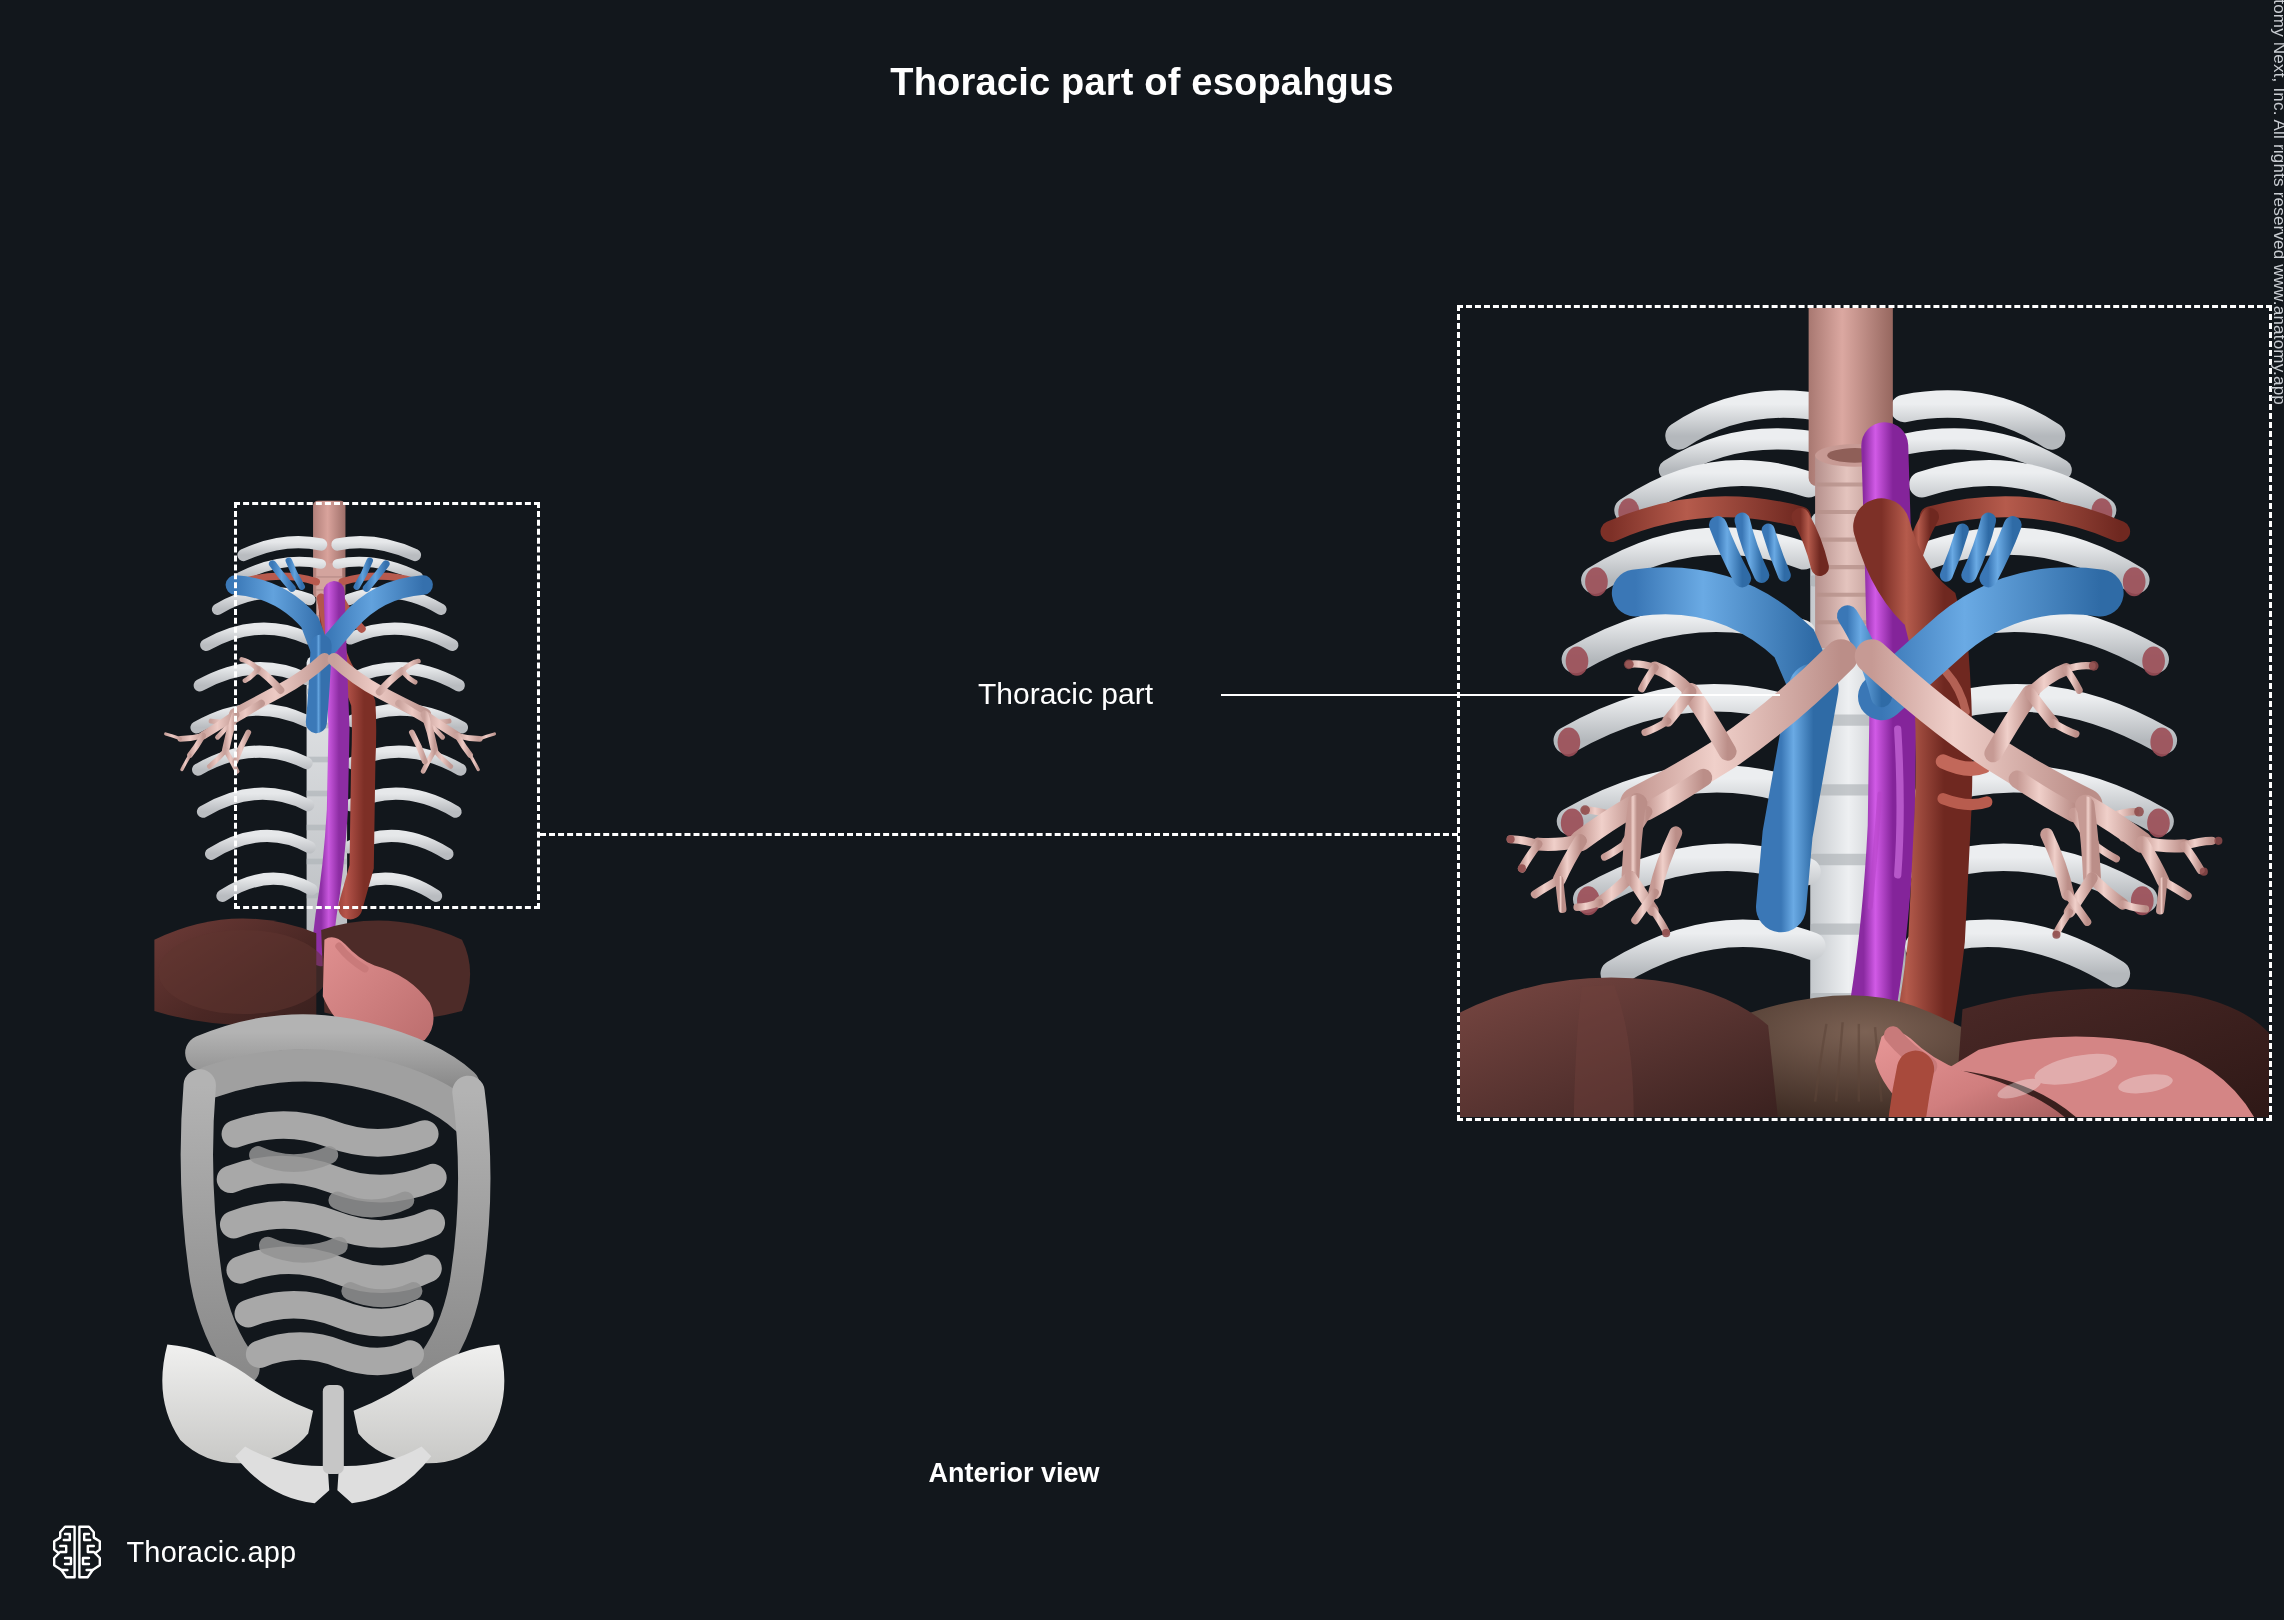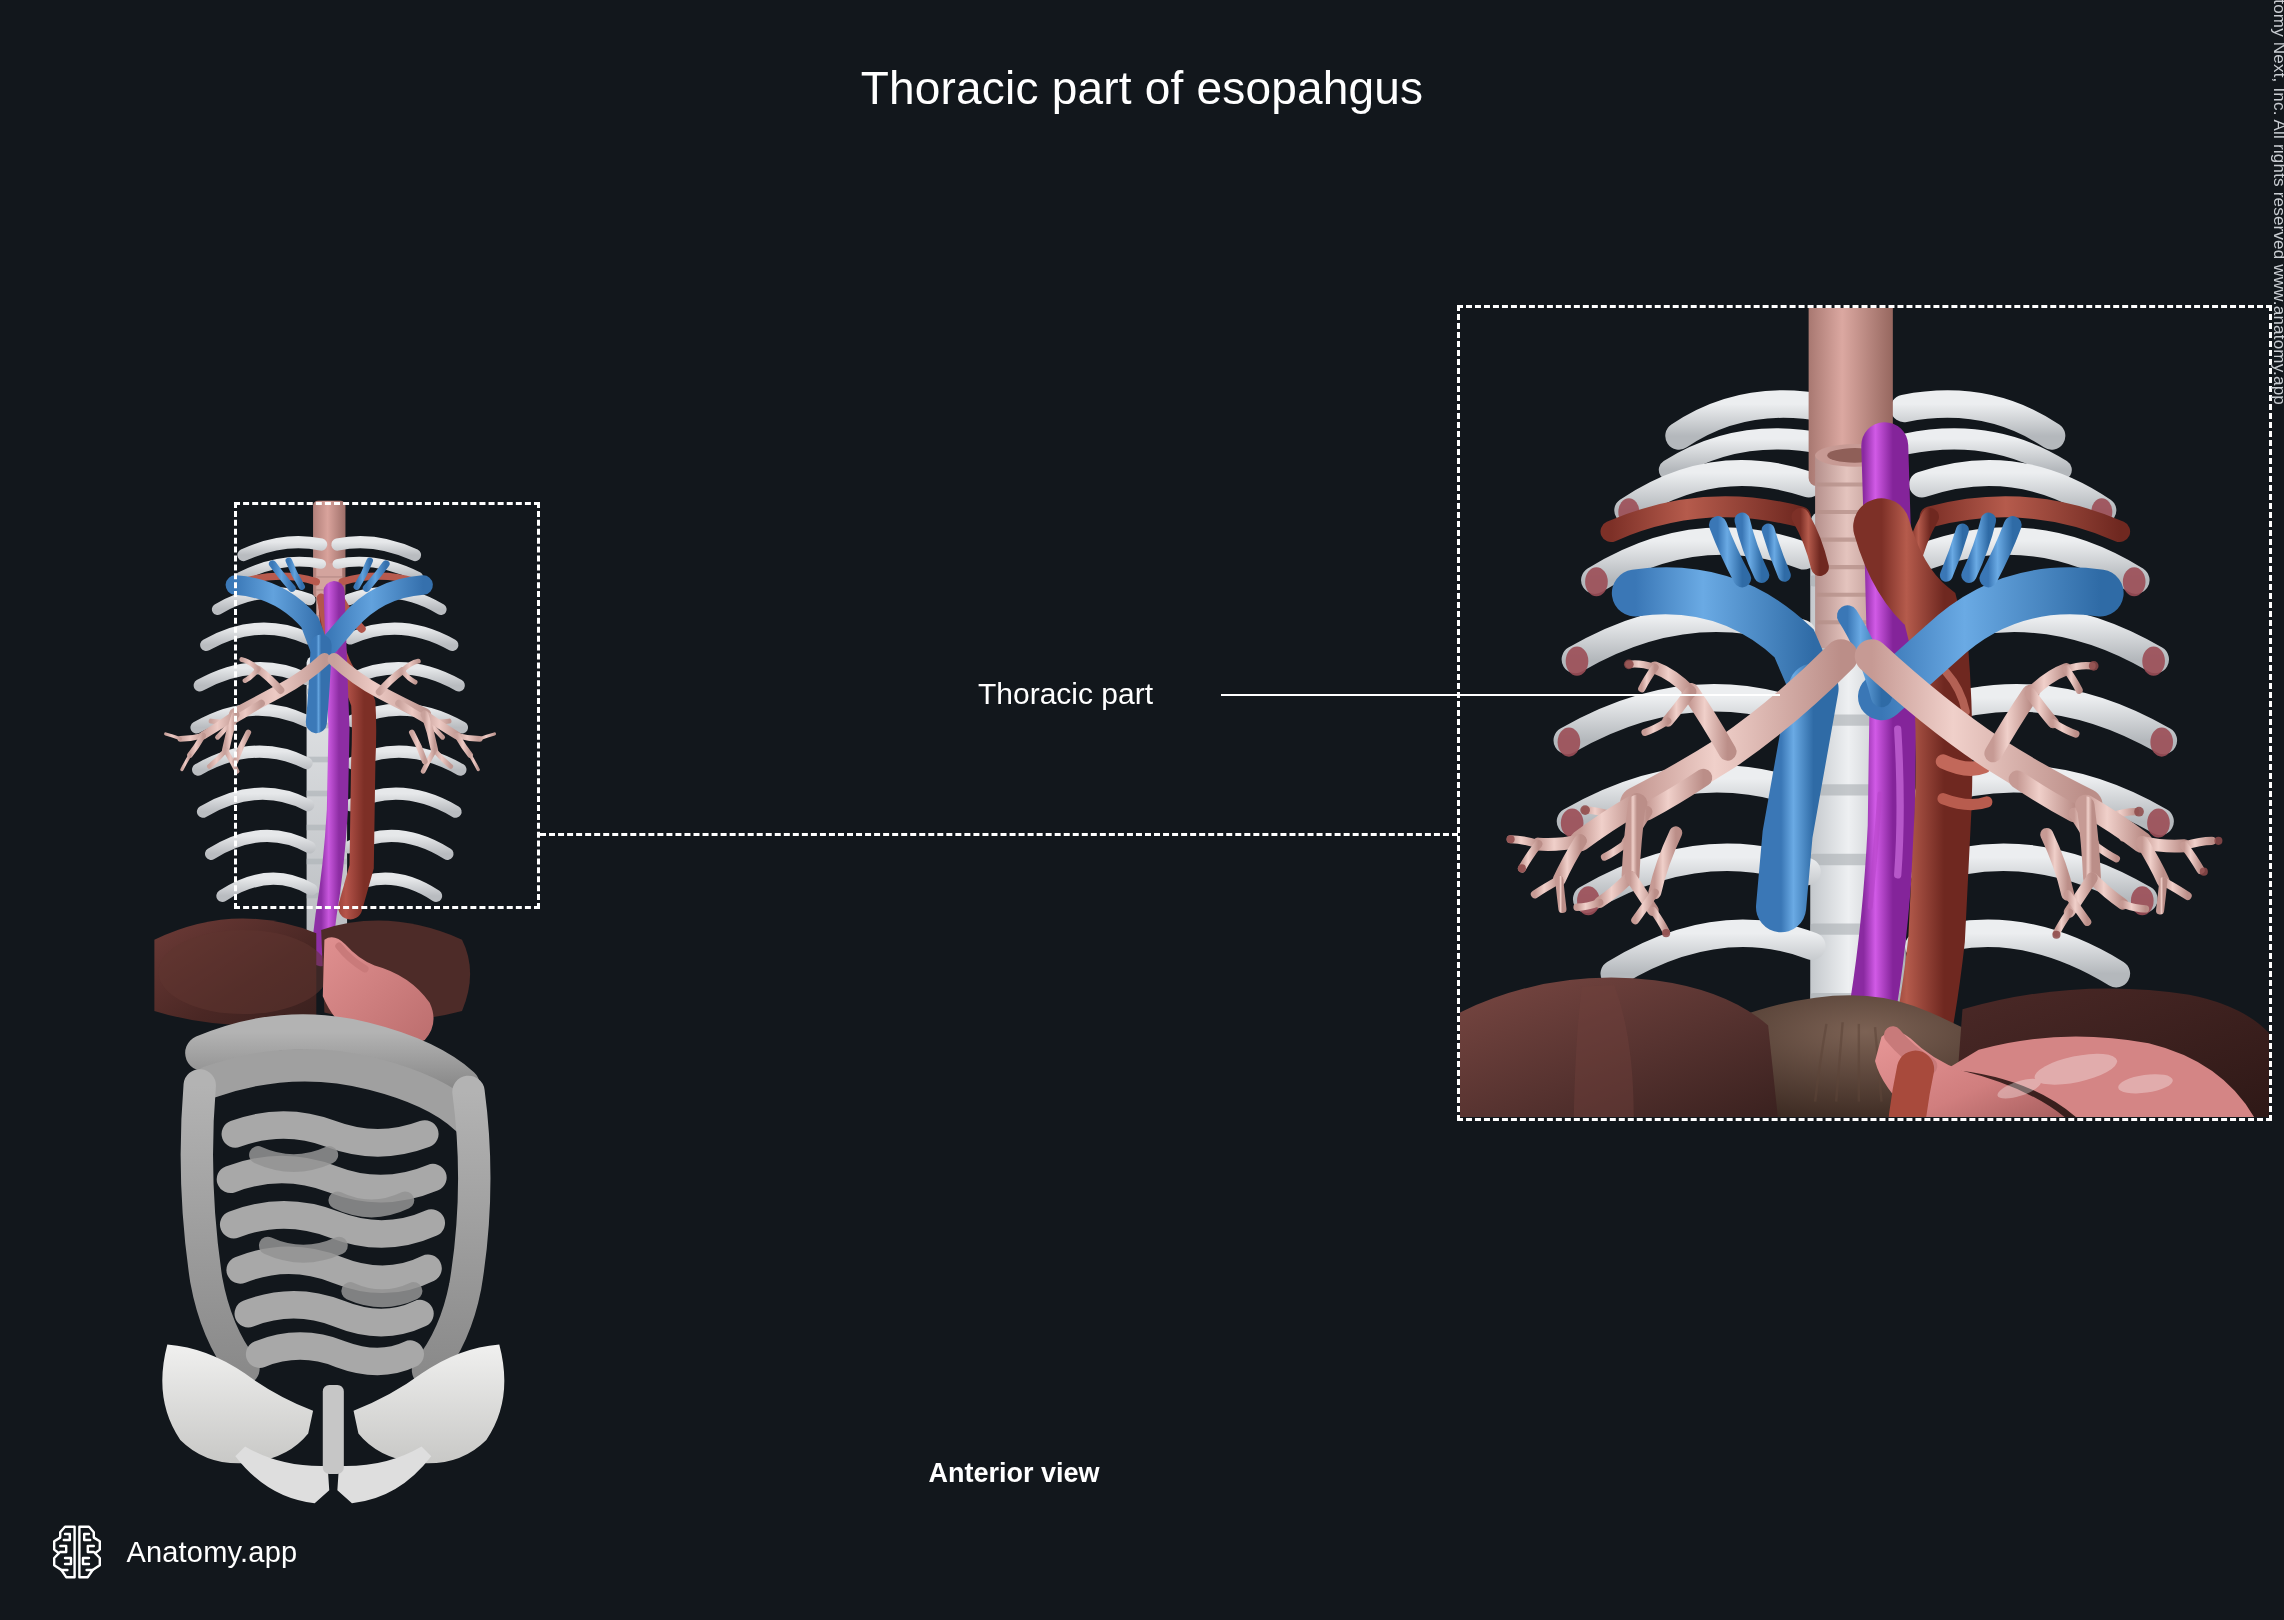--- a/index.html
+++ b/index.html
@@ -10,22 +10,22 @@
     font-family:"Liberation Sans", sans-serif;
     overflow:hidden;
   }
   #stage { position:relative; width:2284px; height:1620px; background:#12171c; }
 
   
   .page-title{
     position:absolute; left:0; top:61px; width:2284px;
     text-align:center;
     color:#ffffff;
-    font-size:46px;
-    font-weight:400;
+    font-size:38px;
+    font-weight:700;
     letter-spacing:0.2px;
   }
 
   
   .view-caption{
     position:absolute; left:0; top:1458px; width:2028px;
     text-align:center;
     color:#ffffff;
     font-size:27px;
     font-weight:700;
@@ -611,17 +611,17 @@
         <path d="M22 40 L32 40 L32 50 L22 50"></path>
         <path d="M30 60 L40 60 L40 70 L30 70"></path>
         <path d="M24 80 L34 80"></path>
 
         <path d="M70 20 L62 20 L62 30 L72 30"></path>
         <path d="M78 40 L68 40 L68 50 L78 50"></path>
         <path d="M70 60 L60 60 L60 70 L70 70"></path>
         <path d="M76 80 L66 80"></path>
       </svg>
     </span>
-    <span class="brand-name">Anatomy.app</span>
+    <span class="brand-name">Thoracic.app</span>
   </div>
 
 </div>
 
 
 </body></html>

